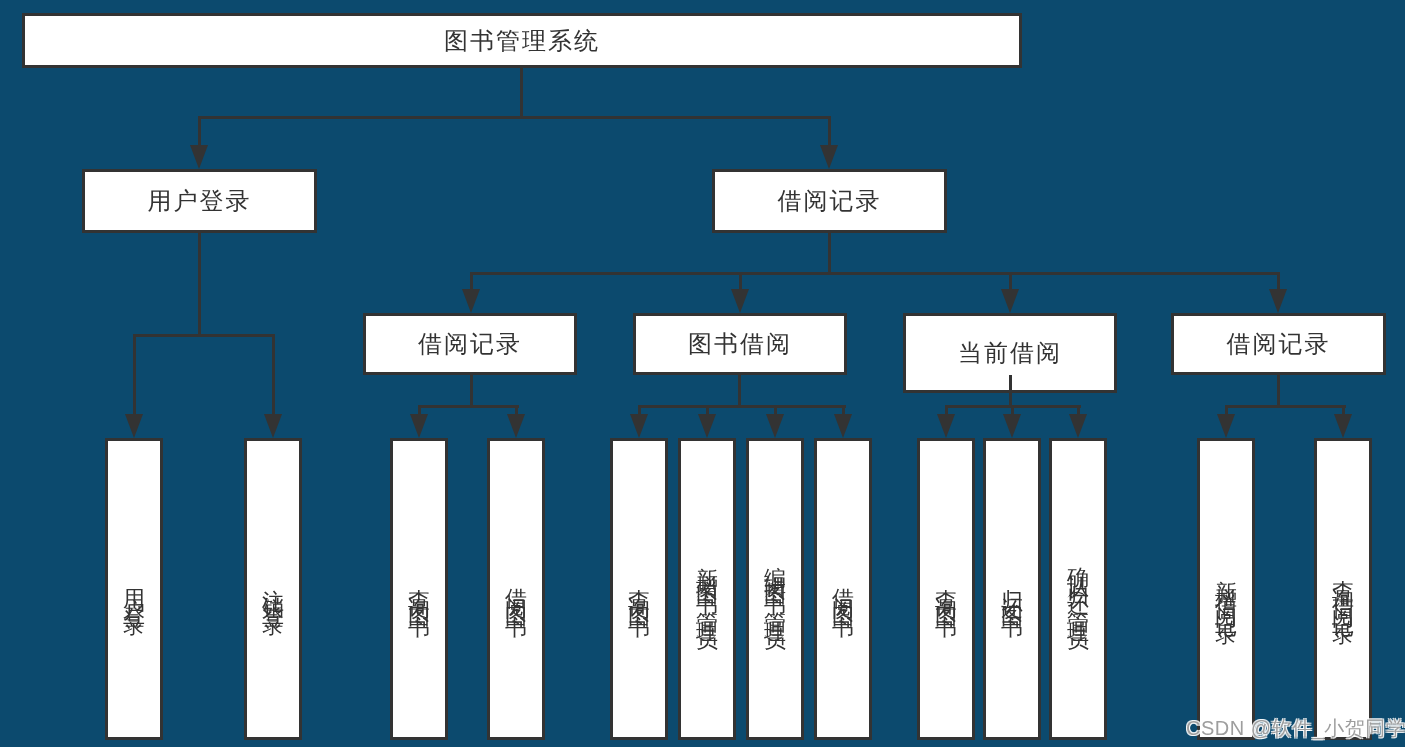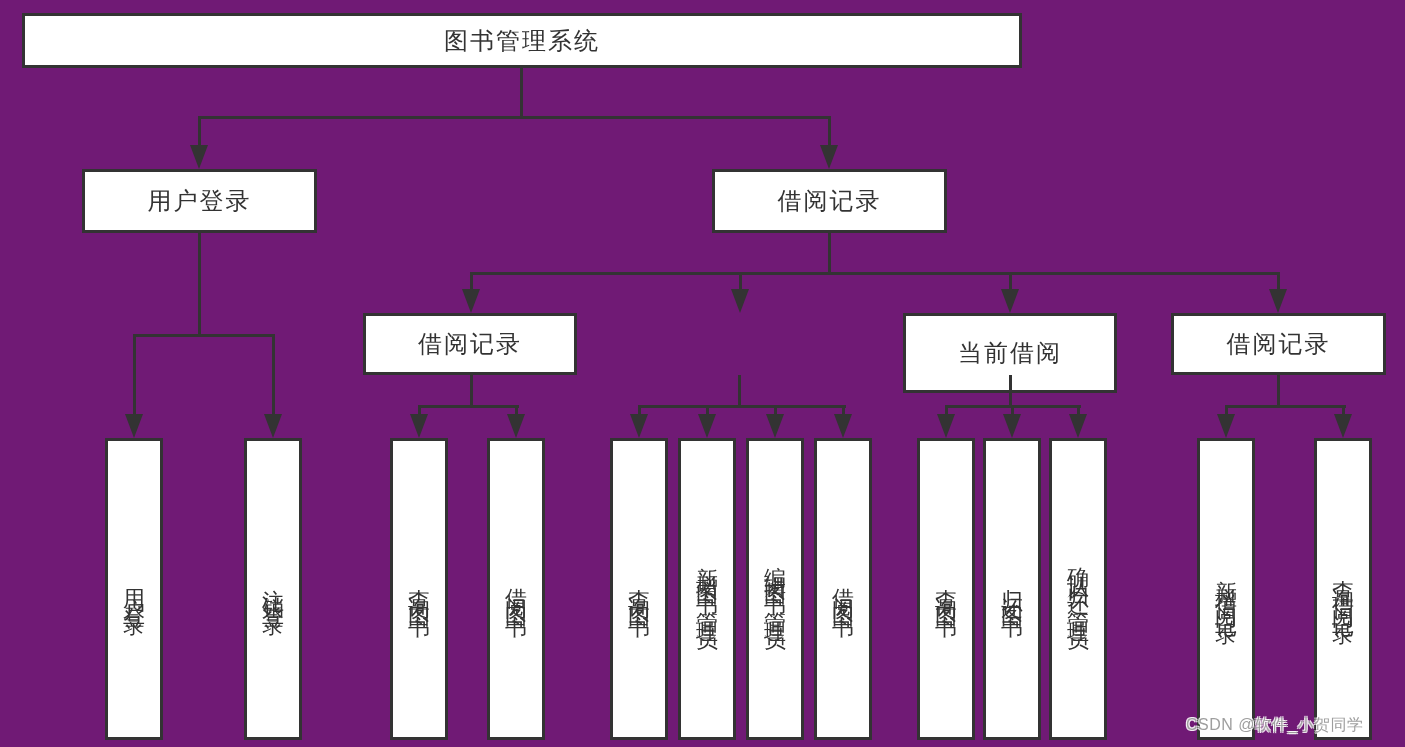--- a/index.html
+++ b/index.html
@@ -1,38 +1,38 @@
 <!DOCTYPE html>
 <html><head>
 <meta charset="utf-8">
 <style>
   html,body{margin:0;padding:0;background:#ffffff;}
   .canvas{
-    position:relative;width:1405px;height:747px;background:#701a75;overflow:hidden;
+    position:relative;width:1405px;height:747px;background:#0c4a6e;overflow:hidden;
     font-family:"Liberation Sans","DejaVu Sans",sans-serif;color:#333333;
   }
   .box{
     position:absolute;box-sizing:border-box;background:#ffffff;
     border:3px solid #333333;display:flex;align-items:center;justify-content:center;
   }
   .hlabel{font-size:24px;letter-spacing:2px;line-height:1;white-space:nowrap;}
   .leaf{border-width:3px;}
   .vtext{
     writing-mode:vertical-rl;text-orientation:mixed;
     font-size:22px;letter-spacing:9px;line-height:1;
   }
   .l{position:absolute;background:#333333;}
   .a{
     position:absolute;width:0;height:0;
     border-left:9px solid transparent;border-right:9px solid transparent;
     border-top:24px solid #333333;
   }
   .watermark{
     position:absolute;left:1186px;top:715px;z-index:10;
-    font-size:16px;letter-spacing:0.5px;color:#9e9e9e;white-space:nowrap;
+    font-size:20px;letter-spacing:0.5px;color:#9e9e9e;white-space:nowrap;
     text-shadow:-1px -1px 0 rgba(255,255,255,.85),1px -1px 0 rgba(255,255,255,.85),
                 -1px 1px 0 rgba(255,255,255,.85),1px 1px 0 rgba(255,255,255,.85);
   }
 </style>
 </head>
 <body>
 
 <div class="canvas">
 
   <div class="box hlabel" style="left:22px;top:13px;width:1000px;height:55px">图书管理系统</div>
@@ -59,20 +59,21 @@
   <div class="l" style="left:470px;top:272px;width:3px;height:19px"></div>
   <div class="a" style="left:462px;top:289px"></div>
   <div class="l" style="left:739px;top:272px;width:3px;height:19px"></div>
   <div class="a" style="left:731px;top:289px"></div>
   <div class="l" style="left:1009px;top:272px;width:3px;height:19px"></div>
   <div class="a" style="left:1001px;top:289px"></div>
   <div class="l" style="left:1277px;top:272px;width:3px;height:19px"></div>
   <div class="a" style="left:1269px;top:289px"></div>
 
   <div class="box hlabel" style="left:363px;top:313px;width:214px;height:62px">借阅记录</div>
+  <div class="box hlabel" style="left:633px;top:313px;width:214px;height:62px">图书借阅</div>
   <div class="box hlabel" style="left:903px;top:313px;width:214px;height:80px">当前借阅</div>
   <div class="box hlabel" style="left:1171px;top:313px;width:215px;height:62px">借阅记录</div>
 
   <div class="l" style="left:470px;top:375px;width:3px;height:33px"></div>
   <div class="l" style="left:418px;top:405px;width:101px;height:3px"></div>
   <div class="l" style="left:418px;top:405px;width:3px;height:11px"></div>
   <div class="a" style="left:410px;top:414px"></div>
   <div class="l" style="left:515px;top:405px;width:3px;height:11px"></div>
   <div class="a" style="left:507px;top:414px"></div>
 

